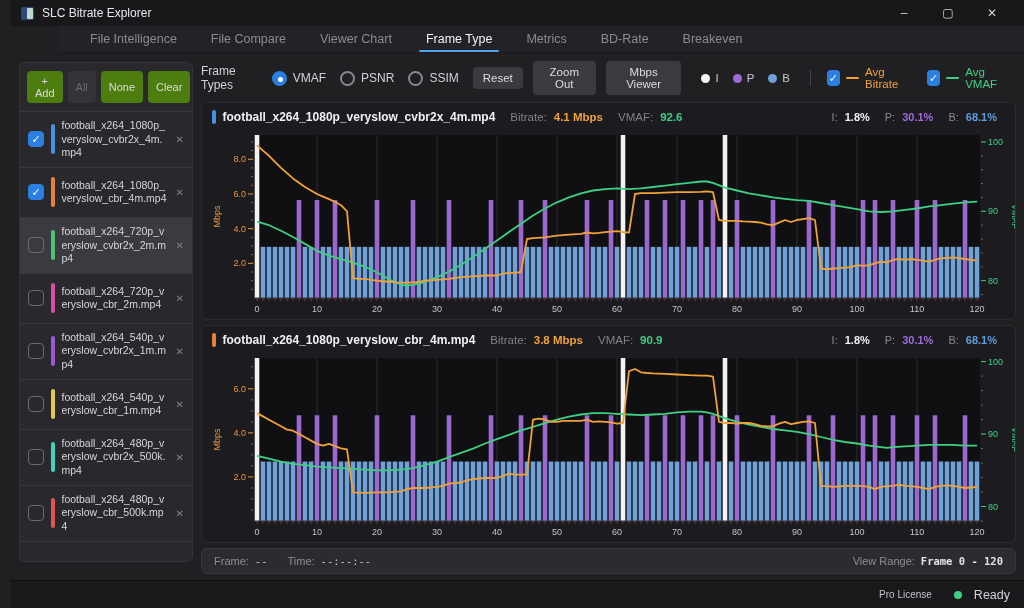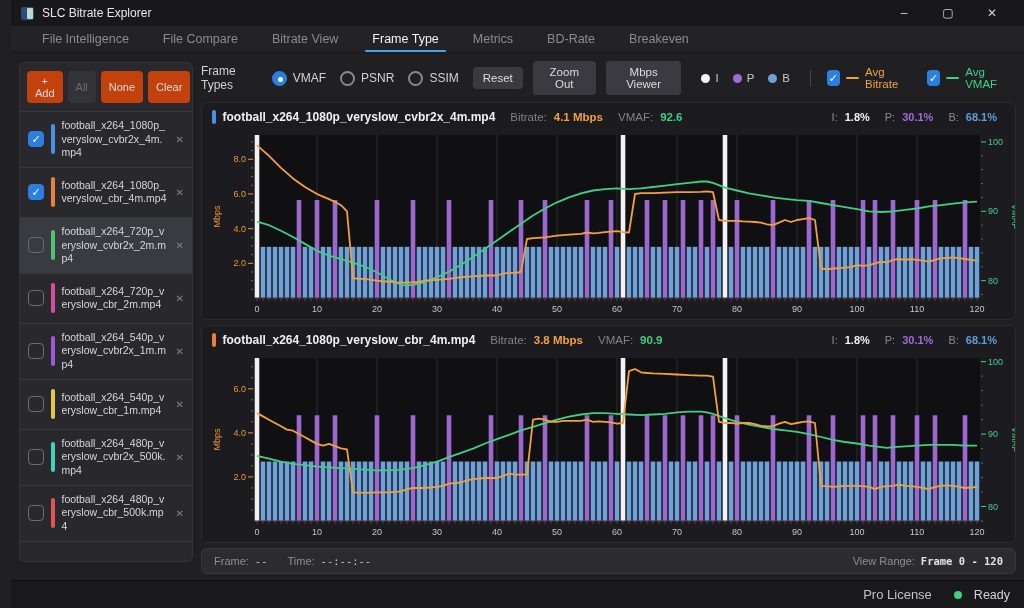--- a/index.html
+++ b/index.html
@@ -10,33 +10,33 @@
   
   .titlebar { height:26px; background:#18181b; display:flex; align-items:center; padding:0 10px; flex:0 0 auto; }
   .app-icon { width:13px; height:13px; margin-right:8px; }
   .title-text { font-size:12px; color:#e8e8ec; }
   .titlebar .spacer { flex:1; }
   .win-btn { width:44px; height:26px; display:flex; align-items:center; justify-content:center;
     color:#d0d0d4; font-size:12px; cursor:default; }
 
   
   .tabbar { height:27px; background:#232327; display:flex; align-items:stretch; padding:0 14px;
-    border-bottom:1px solid #1a1a1d; flex:0 0 auto; }
+    border-bottom:1px solid #1a1a1d; flex:0 0 auto;margin-left:48px; }
   .tab { display:flex; align-items:center; padding:0 17px; font-size:12.5px; color:#8a8a90; position:relative; }
   .tab.active { color:#f2f2f4; }
   .tab.active::after { content:""; position:absolute; left:10px; right:10px; bottom:0; height:2px; background:#4da3e8; border-radius:1px; }
 
   
   .content { flex:1; display:flex; gap:8px; padding:9px 8px 0 8px; min-height:0; }
 
   
   .sidebar { width:174px; background:#29292d; border:1px solid #343438; border-radius:6px;
     margin-bottom:18px; display:flex; flex-direction:column; overflow:hidden; }
   .side-btns { display:flex; gap:5px; padding:8px 7px; }
-  .sbtn { background:#c2410c; border:none; border-radius:4px; color:#dcdcdf; font-size:11px;
+  .sbtn { background:#4d7c0f; border:none; border-radius:4px; color:#dcdcdf; font-size:11px;
     font-family:"Liberation Sans",sans-serif; padding:4px 8px; cursor:default; }
   .sbtn.disabled { color:#6a6a70; background:#333338; }
   .file-list { flex:1; overflow:hidden; border-top:1px solid #38383d; }
   .file-item { display:flex; align-items:center; gap:7px; padding:7px 6px 7px 8px;
     border-bottom:1px solid #38383d; min-height:50px; }
   .file-item.highlight { background:#3a3a41; }
   .fcheck { width:16px; height:16px; border-radius:4px; border:1.5px solid #6a6a72; flex:0 0 auto;
     display:flex; align-items:center; justify-content:center; font-size:11px; color:#fff; background:transparent; }
   .fcheck.checked { background:#2b7fe0; border-color:#2b7fe0; }
   .fcheck .mark { visibility:hidden; }
@@ -83,21 +83,21 @@
   .infobar { height:26px; background:#2b2b30; border:1px solid #37373c; border-radius:6px;
     display:flex; align-items:center; padding:0 12px; font-size:11px; color:#8e8e96; gap:6px; }
   .info-val { color:#c8c8cc; font-family:"DejaVu Sans Mono", monospace; font-size:10.5px; }
   .infobar .spacer { flex:1; }
   .vr-val { color:#e2e2e6; font-weight:bold; font-family:"DejaVu Sans Mono", monospace; font-size:10.5px; }
 
   
   .statusbar { height:28px; background:#19191c; border-top:1px solid #0e0e10; flex:0 0 auto;
     display:flex; align-items:center; padding:0 14px; font-size:12px; color:#96969c; gap:8px; }
   .statusbar .spacer { flex:1; }
-  .license { color:#c2c2c8; font-size:13px; }
+  .license { color:#c2c2c8; font-size:10px; }
   .status-dot { width:8px; height:8px; border-radius:50%; margin:0 4px 0 14px; }
   .ready { color:#d4d4d8; font-size:12.5px; }
 
   svg text { font-family:"Liberation Sans", sans-serif; }
 </style>
 </head>
 <body>
 
 <div class="window">
 
@@ -109,21 +109,21 @@
     <span class="title-text">SLC Bitrate Explorer</span>
     <span class="spacer"></span>
     <div class="win-btn">–</div>
     <div class="win-btn">▢</div>
     <div class="win-btn">✕</div>
   </div>
 
   <div class="tabbar">
     <div class="tab">File Intelligence</div>
     <div class="tab">File Compare</div>
-    <div class="tab">Bitrate View</div>
+    <div class="tab">Viewer Chart</div>
     <div class="tab active">Frame Type</div>
     <div class="tab">Metrics</div>
     <div class="tab">BD-Rate</div>
     <div class="tab">Breakeven</div>
   </div>
 
   <div class="content">
 
     <aside class="sidebar">
       <div class="side-btns">

